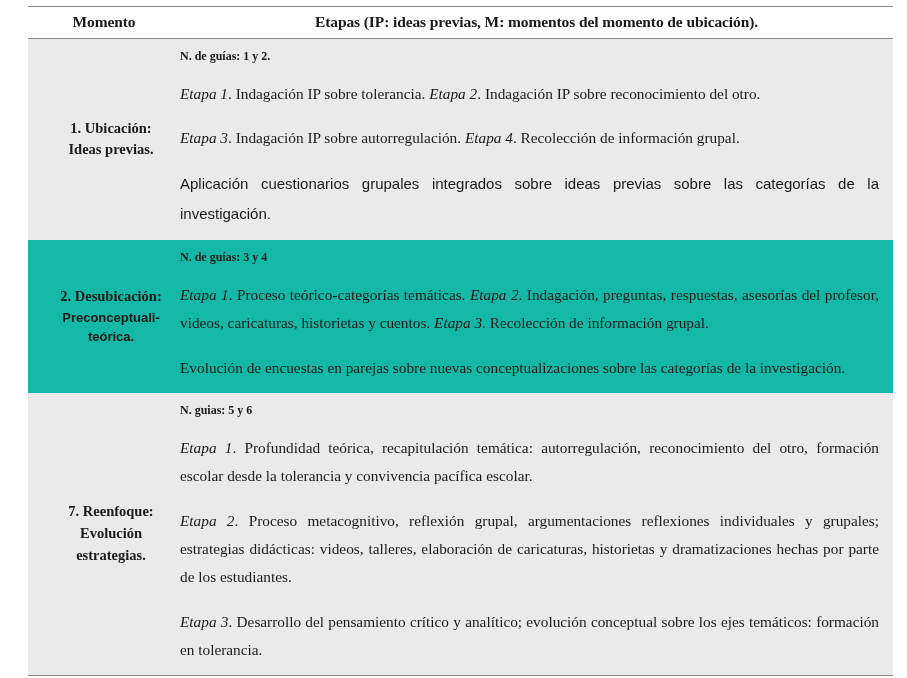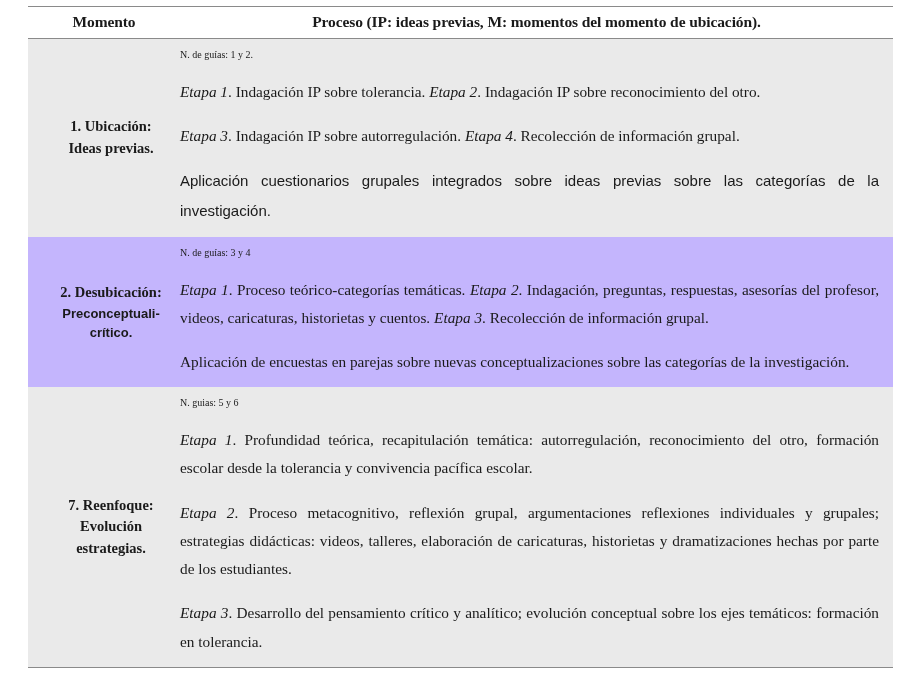--- a/index.html
+++ b/index.html
@@ -45,21 +45,21 @@
     font-size: 15.5px;
     text-align: center;
     padding: 6px 4px 7px 4px;
     letter-spacing: -0.1px;
   }
   th.col-momento { width: 144px; }
   th.col-etapas  { width: 705px; }
 
   
   tr.body-row.shaded td { background: #eaeaea; }
-  tr.body-row.plain  td { background: #c4b5fd; }
+  tr.body-row.plain  td { background: #14b8a6; }
   tr.body-row.last-row td { border-bottom: 1.4px solid #8a8a8a; }
 
   td.cell-momento {
     width: 144px;
     vertical-align: middle;
     text-align: center;
     padding: 4px 6px 4px 20px;
     font-weight: bold;
     font-size: 14.5px;
     line-height: 1.5;
@@ -69,22 +69,22 @@
     vertical-align: top;
     padding: 9px 14px 11px 0px;
   }
 
   .moment-line { display: block; }
   .moment-line.serif { font-family: "Liberation Serif", serif; }
   .moment-line.sans  { font-family: "Liberation Sans", sans-serif; font-size: 13px; }
 
   .stage-heading {
     font-family: "Liberation Serif", serif;
-    font-weight: normal;
-    font-size: 10px;
+    font-weight: bold;
+    font-size: 12px;
     margin: 0 0 9px 0;
     line-height: 1.35;
   }
   p.para {
     margin: 16px 0 9px 0;
     font-size: 15.3px;
     line-height: 1.85;
     text-align: justify;
     text-justify: inter-word;
   }
@@ -94,46 +94,46 @@
   em.stage-tag { font-style: italic; }
 </style>
 </head>
 <body>
 
 <div class="page">
   <table class="moment-table">
     <thead>
       <tr class="header-row">
         <th class="col-momento">Momento</th>
-        <th class="col-etapas">Proceso (IP: ideas previas, M: momentos del momento de ubicación).</th>
+        <th class="col-etapas">Etapas (IP: ideas previas, M: momentos del momento de ubicación).</th>
       </tr>
     </thead>
     <tbody id="table-body">
         <tr class="body-row shaded">
           <td class="cell-momento">
             <span class="moment-line serif">1. Ubicación:</span>
             <span class="moment-line serif">Ideas previas.</span>
           </td>
           <td class="cell-etapas">
             <div class="stage-heading">N. de guías: 1 y 2.</div>
             <p class="para serif"><em class="stage-tag">Etapa 1</em><span>. Indagación IP sobre tolerancia. </span><em class="stage-tag">Etapa 2</em><span>. Indagación IP sobre reconocimiento del otro.</span></p>
             <p class="para serif"><em class="stage-tag">Etapa 3</em><span>. Indagación IP sobre autorregulación. </span><em class="stage-tag">Etapa 4</em><span>. Recolección de información grupal.</span></p>
             <p class="para sans"><span>Aplicación cuestionarios grupales integrados sobre ideas previas sobre las categorías de la investigación.</span></p>
           </td>
         </tr>
         <tr class="body-row plain">
           <td class="cell-momento">
             <span class="moment-line serif">2. Desubicación:</span>
             <span class="moment-line sans">Preconceptuali-</span>
-            <span class="moment-line sans">crítico.</span>
+            <span class="moment-line sans">teórica.</span>
           </td>
           <td class="cell-etapas">
             <div class="stage-heading">N. de guías: 3 y 4</div>
             <p class="para serif"><em class="stage-tag">Etapa 1</em><span>. Proceso teórico-categorías temáticas. </span><em class="stage-tag">Etapa 2</em><span>. Indagación, preguntas, respuestas, asesorías del profesor, videos, caricaturas, historietas y cuentos. </span><em class="stage-tag">Etapa 3</em><span>. Recolección de información grupal.</span></p>
-            <p class="para serif"><span>Aplicación de encuestas en parejas sobre nuevas conceptualizaciones sobre las categorías de la investigación.</span></p>
+            <p class="para serif"><span>Evolución de encuestas en parejas sobre nuevas conceptualizaciones sobre las categorías de la investigación.</span></p>
           </td>
         </tr>
         <tr class="body-row shaded last-row">
           <td class="cell-momento">
             <span class="moment-line serif">7. Reenfoque:</span>
             <span class="moment-line serif">Evolución</span>
             <span class="moment-line serif">estrategias.</span>
           </td>
           <td class="cell-etapas">
             <div class="stage-heading">N. guias: 5 y 6</div>

